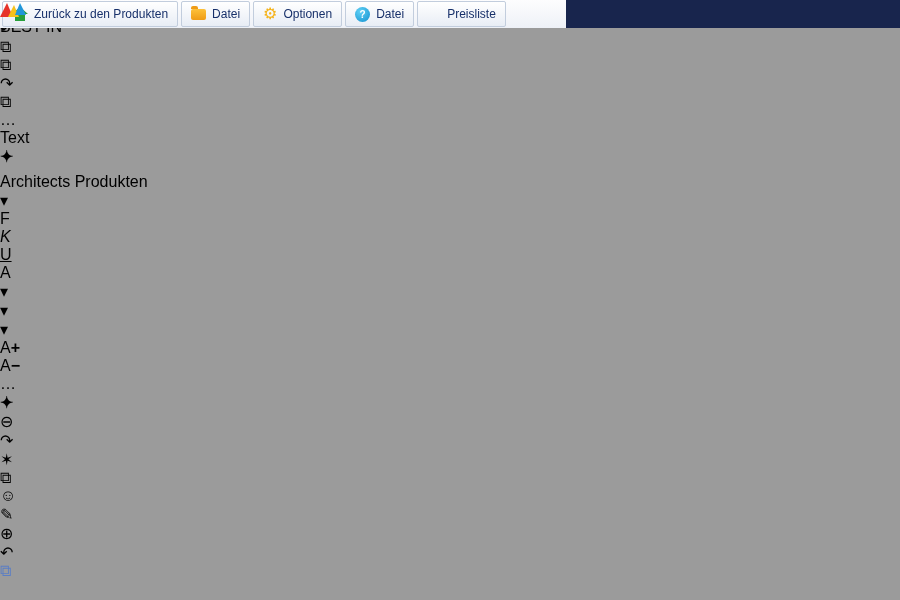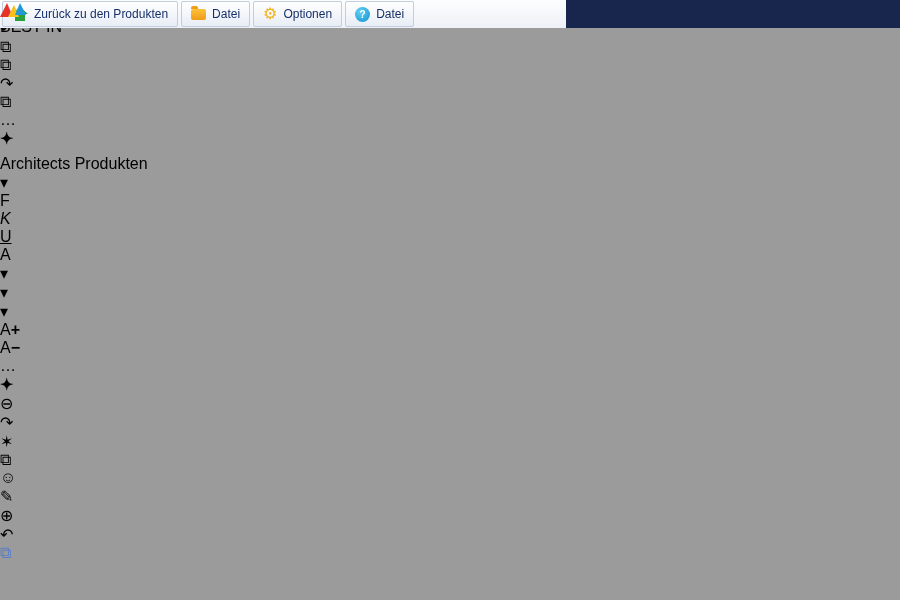--- a/index.html
+++ b/index.html
@@ -80,20 +80,24 @@
         <span>Datei</span>
       </div>
       <div class="menu-btn">
         <span class="gear-ic">⚙</span>
         <span>Optionen</span>
       </div>
       <div class="menu-btn">
         <span class="help-ic">?</span>
         <span>Datei</span>
       </div>
+      <div class="menu-btn">
+        <span class="price-ic"></span>
+        <span>Preisliste</span>
+      </div>
     </div>
     <div class="logo">
       <svg width="38" height="16" viewBox="0 0 38 16" style="position:absolute;left:0;top:1px">
         <polygon points="0,16 7,2 13,16" fill="#e63329"></polygon>
         <polygon points="8,16 14,4 19,16" fill="#f5c11a"></polygon>
         <polygon points="15,14 20,2 26,14" fill="#2196d9"></polygon>
       </svg>
       <span class="logo-ce">ce</span>
       <div class="logo-tag">BEST IN</div>
     </div>
@@ -105,20 +109,21 @@
     <div class="tbtn" style="left:4px;top:42px"><span class="g blue">▦</span></div>
     <div class="tbtn" style="left:32px;top:42px"><span class="g">↶</span></div>
     <div class="tbtn" style="left:60px;top:42px"><span class="g">⧉</span></div>
     <div class="tbtn" style="left:88px;top:42px"><span class="g blue">⧉</span></div>
     <div class="tbtn" style="left:4px;top:70px"><span class="magnet"></span></div>
     <div class="tbtn" style="left:32px;top:70px"><span class="g">↷</span></div>
     <div class="tbtn" style="left:60px;top:70px"><span class="g lite">⧉</span></div>
     <div class="tbtn" style="left:88px;top:70px"><span class="g">…</span></div>
 
     <div class="tsep" style="left:122px"></div>
+    <div class="vlabel" style="left:126px;top:54px">Text</div>
 
     <div class="tbtn" style="left:140px;top:43px;height:26px">
       <span class="fontcombo-ic"><i style="top:3px"></i><i style="top:6px"></i><i style="top:9px"></i><b class="fstar">✦</b></span>
     </div>
     <div class="fontfield"><span>Architects Produkten</span></div>
     <div class="fontarrow">▾</div>
 
     <div class="tbtn pressed" style="left:140px;top:70px;width:24px"><span class="letterbtn">F</span></div>
     <div class="tbtn" style="left:168px;top:70px;width:24px"><span class="letterbtn" style="font-style:italic">K</span></div>
     <div class="tbtn" style="left:196px;top:70px;width:24px"><span class="letterbtn" style="text-decoration:underline">U</span></div>

